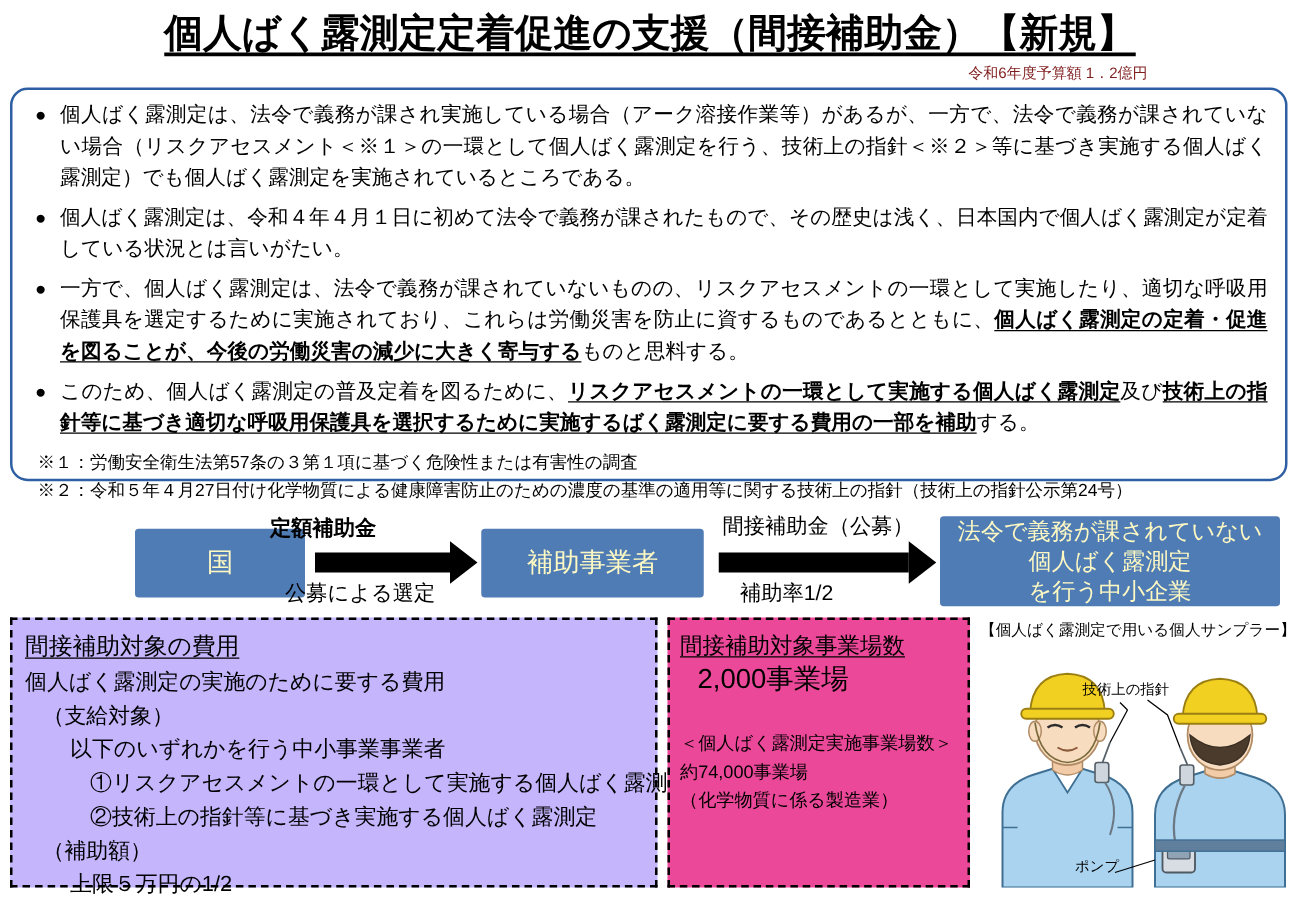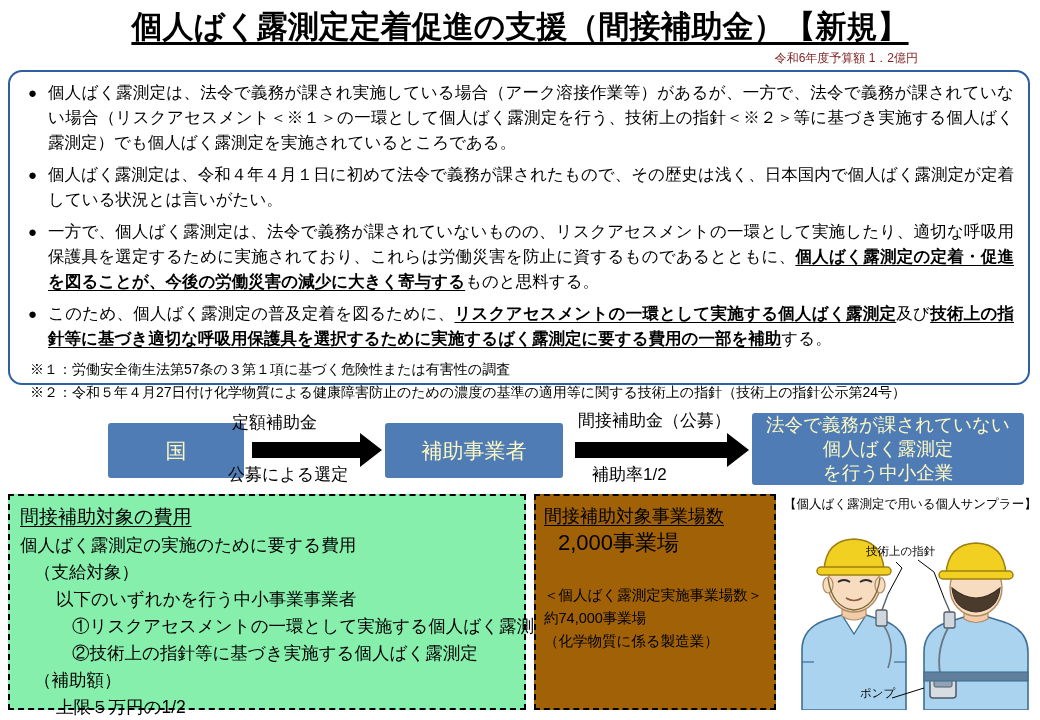--- a/index.html
+++ b/index.html
@@ -149,35 +149,35 @@
   }
   #arrow1 { left: 252px; top: 37px; width: 108px; }
   #arrow2 { left: 575px; top: 37px; width: 152px; }
 
   .flow-label {
     position: absolute;
     font-size: 17px;
     text-align: center;
     white-space: nowrap;
   }
-  #lbl-fixed   { left: 232px; top: 6px; }
+  #lbl-fixed   { left: 216px; top: 6px; font-weight: bold; }
   #lbl-select  { left: 228px; top: 58px; }
   #lbl-indirect{ left: 578px; top: 4px; }
   #lbl-rate    { left: 592px; top: 58px; }
 
   
   .box-left {
     position: absolute;
     left: 8px;
     top: 494px;
     width: 518px;
     height: 216px;
     border: 2px dashed #000000;
     box-sizing: border-box;
-    background: #86efac;
+    background: #c4b5fd;
     padding: 8px 10px;
   }
   .box-left .head {
     font-size: 19px;
     font-weight: normal;
     text-decoration: underline;
     text-underline-offset: 3px;
     margin-bottom: 2px;
   }
   .box-left .line {
@@ -191,21 +191,21 @@
 
   
   .box-mid {
     position: absolute;
     left: 534px;
     top: 494px;
     width: 242px;
     height: 216px;
     border: 2px dashed #000000;
     box-sizing: border-box;
-    background: #a16207;
+    background: #ec4899;
     padding: 8px 8px;
   }
   .box-mid .head {
     font-size: 18px;
     text-decoration: underline;
     text-underline-offset: 3px;
     white-space: nowrap;
   }
   .box-mid .big {
     font-size: 22px;

